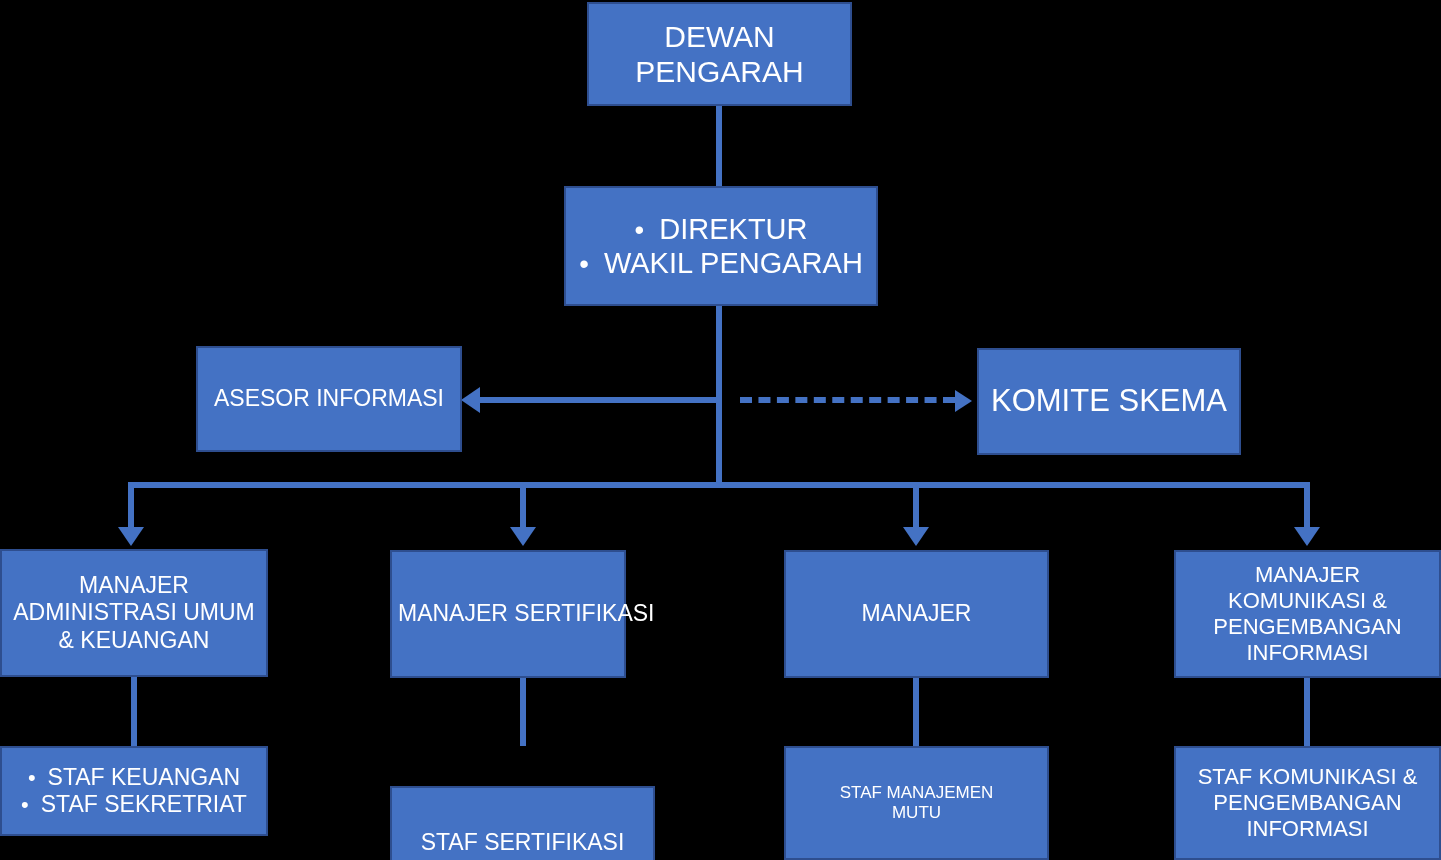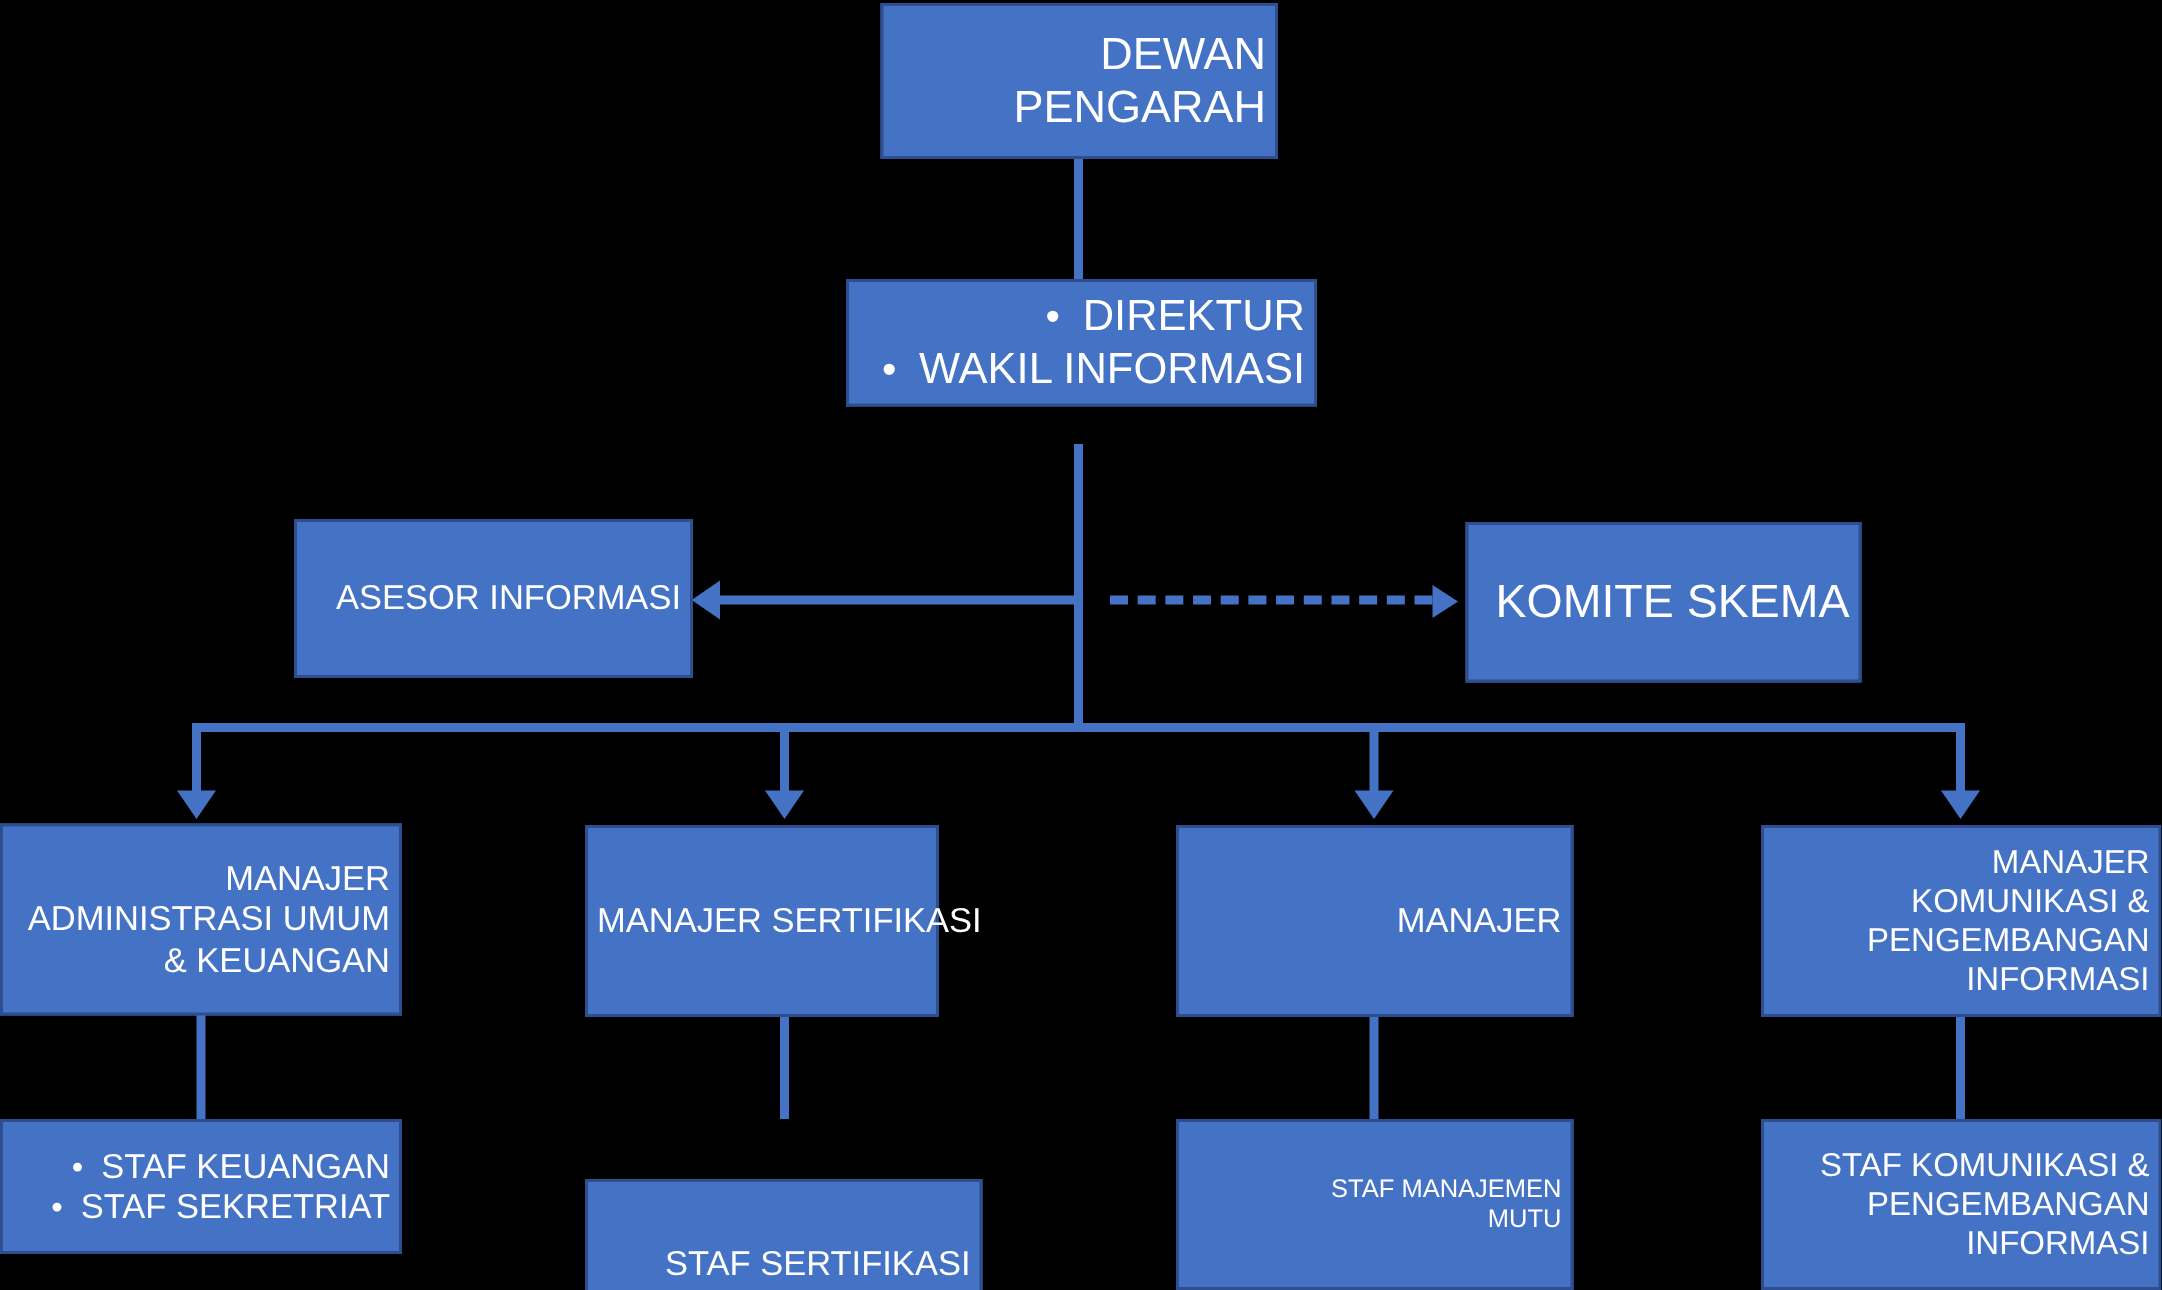--- a/index.html
+++ b/index.html
@@ -16,21 +16,21 @@
     overflow: hidden;
   }
   .node {
     position: absolute;
     background: #4472C4;
     border: 2px solid #2E4E8F;
     color: #FFFFFF;
     display: flex;
     align-items: center;
     justify-content: center;
-    text-align: right;
+    text-align: center;
     line-height: 1.18;
     z-index: 5;
     padding: 2px 6px;
   }
   .node .lines {
     display: block;
     width: 100%;
   }
   .node .ln { display: block; white-space: nowrap; }
   .node.bulleted .ln {
@@ -113,24 +113,24 @@
   <div class="conn vert" style="left:913px; top:676px; height:70px;"></div>
   <div class="conn vert" style="left:1304px; top:676px; height:70px;"></div>
 
   <div class="node" style="left:587px; top:2px; width:265px; height:104px; font-size:30px;">
     <span class="lines">
       <span class="ln">DEWAN</span>
       <span class="ln">PENGARAH</span>
     </span>
   </div>
 
-  <div class="node bulleted" style="left:564px; top:186px; width:314px; height:85px; font-size:29px;">
+  <div class="node bulleted" style="left:564px; top:186px; width:314px; height:120px; font-size:29px;">
     <span class="lines">
       <span class="ln">DIREKTUR</span>
-      <span class="ln">WAKIL INFORMASI</span>
+      <span class="ln">WAKIL PENGARAH</span>
     </span>
   </div>
 
   <div class="node" style="left:196px; top:346px; width:266px; height:106px; font-size:23px;">
     <span class="lines">
       <span class="ln">ASESOR INFORMASI</span>
     </span>
   </div>
 
   <div class="node" style="left:977px; top:348px; width:264px; height:107px; font-size:31px;">

